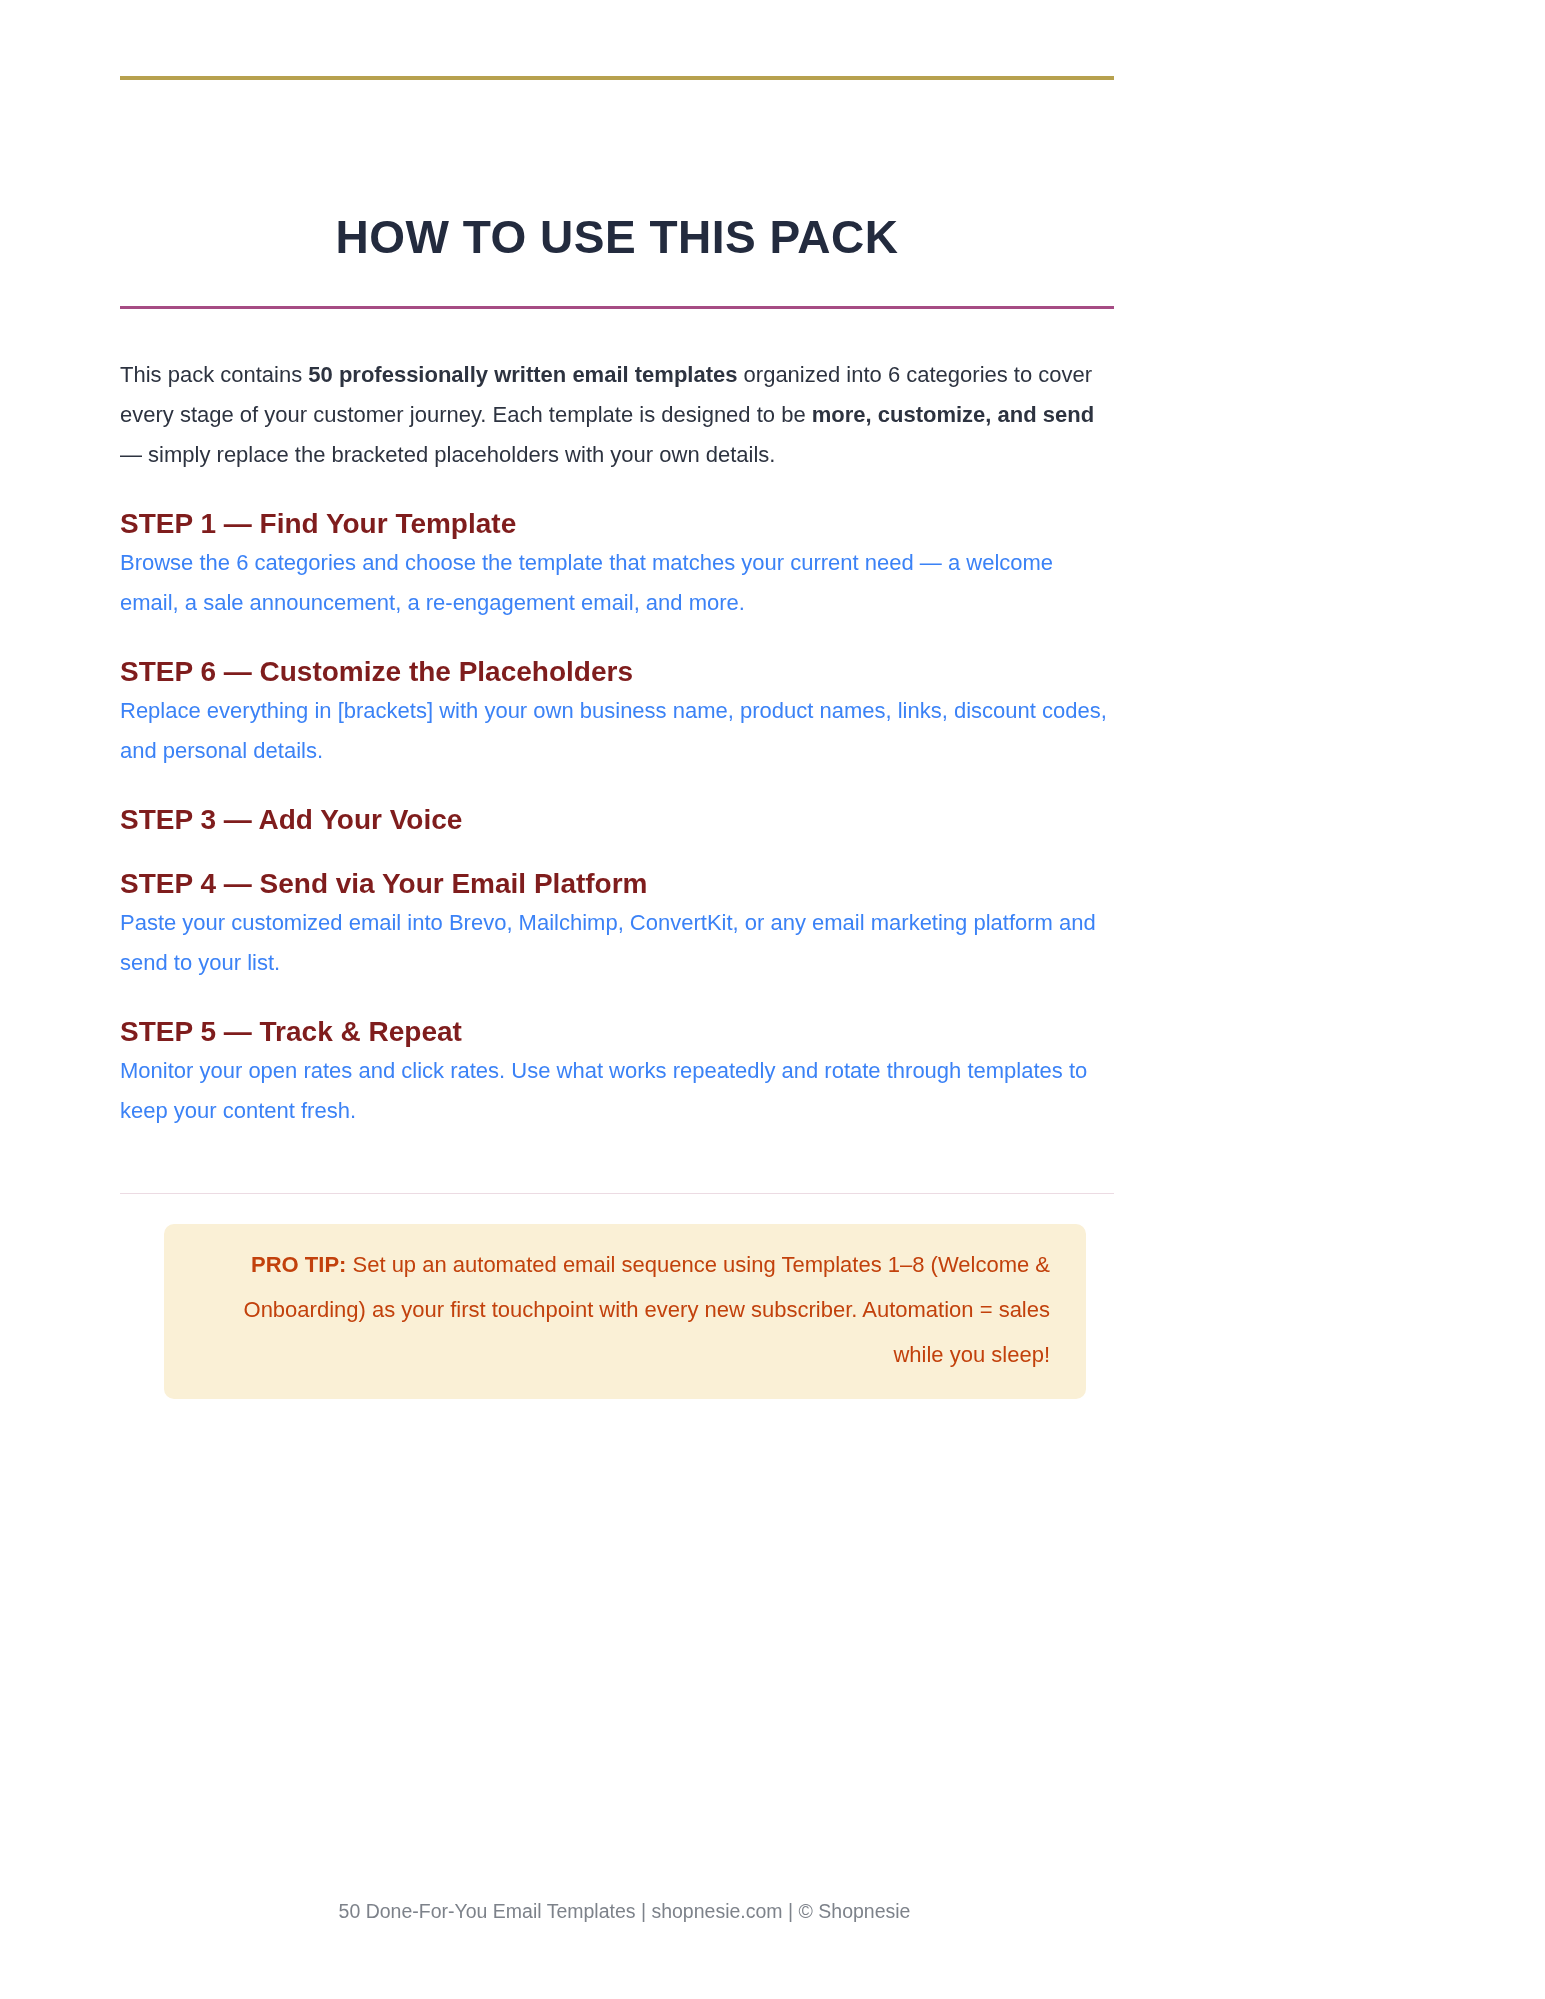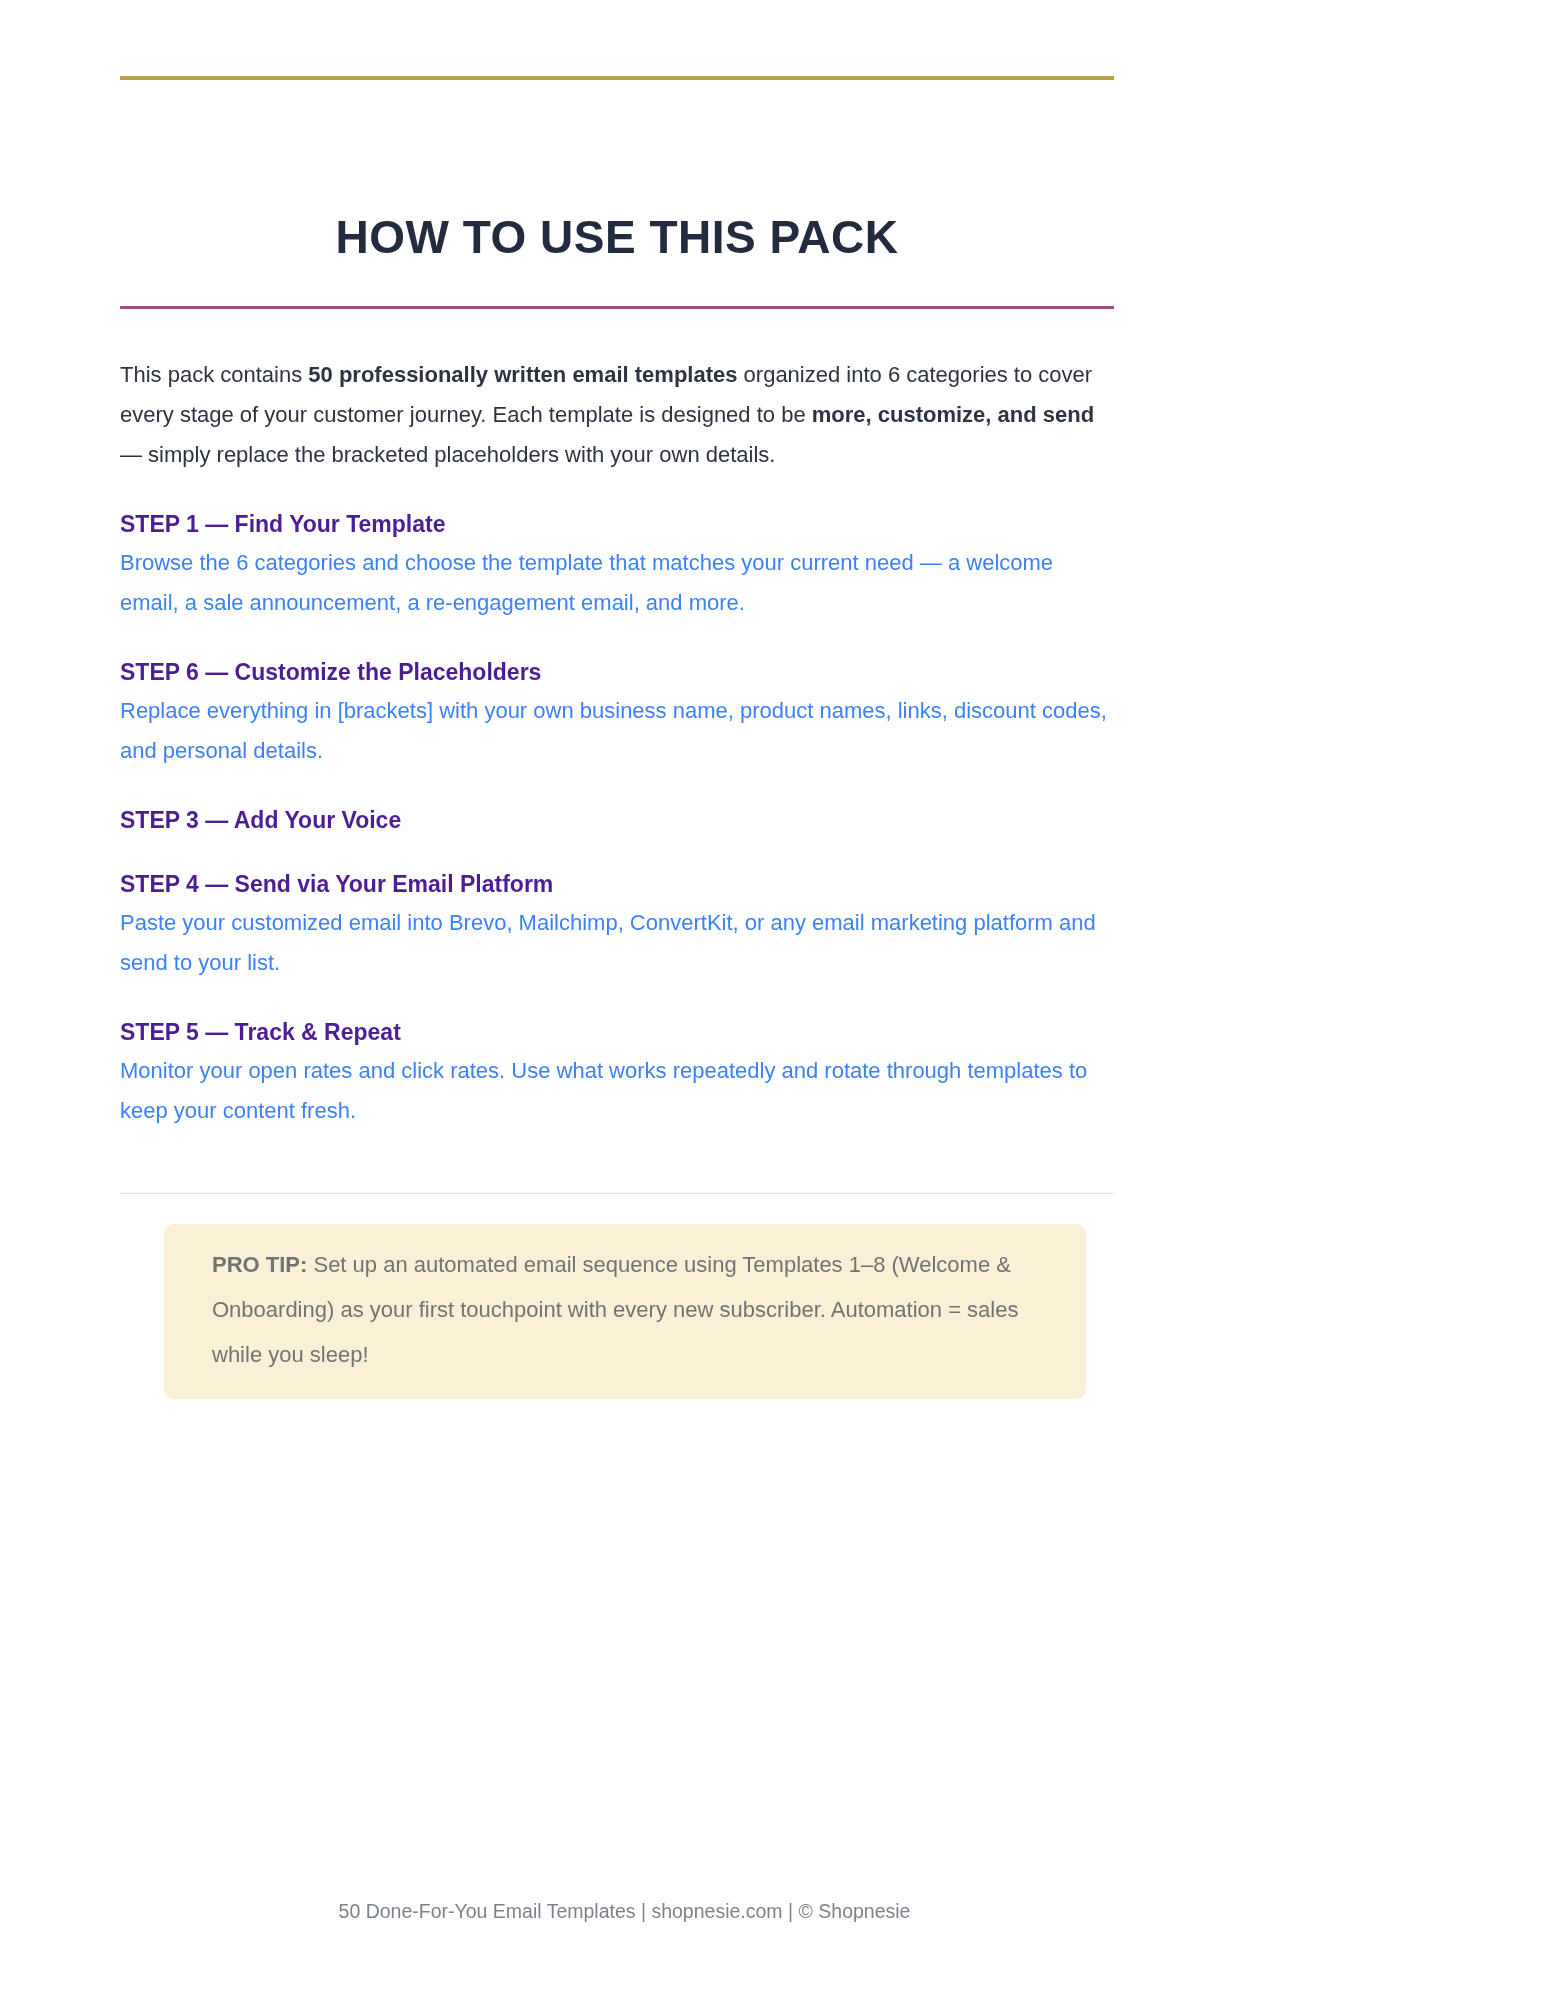--- a/index.html
+++ b/index.html
@@ -40,44 +40,45 @@
   .intro {
     margin: 46px 0 0 0;
     font-size: 22px;
     line-height: 40px;
     color: #2d3340;
   }
   .intro .b { font-weight: bold; }
   .step { margin-top: 34px; }
   .step-heading {
     margin: 0 0 4px 0;
-    font-size: 23px;
+    font-size: 28px;
     line-height: 30px;
     font-weight: bold;
-    color: #4c1d95;
+    color: #7f1d1d;
   }
   .step-body {
     margin: 0;
     font-size: 22px;
     line-height: 40px;
     color: #3b82f6;
   }
   .faint-rule {
     margin-top: 62px;
     height: 1px;
     background: #ecdbe3;
   }
   .protip {
     margin: 30px 28px 0 44px;
     padding: 18px 36px 22px 48px;
     background: #faf0d6;
     border-radius: 10px;
     font-size: 22px;
     line-height: 45px;
-    color: #737373;
+    color: #c2410c;
+    text-align: right;
   }
   .protip .b { font-weight: bold; }
   .page-footer {
     position: absolute;
     left: 0;
     right: 0;
     top: 1898px;
     text-align: center;
     font-size: 19.5px;
     line-height: 26px;

